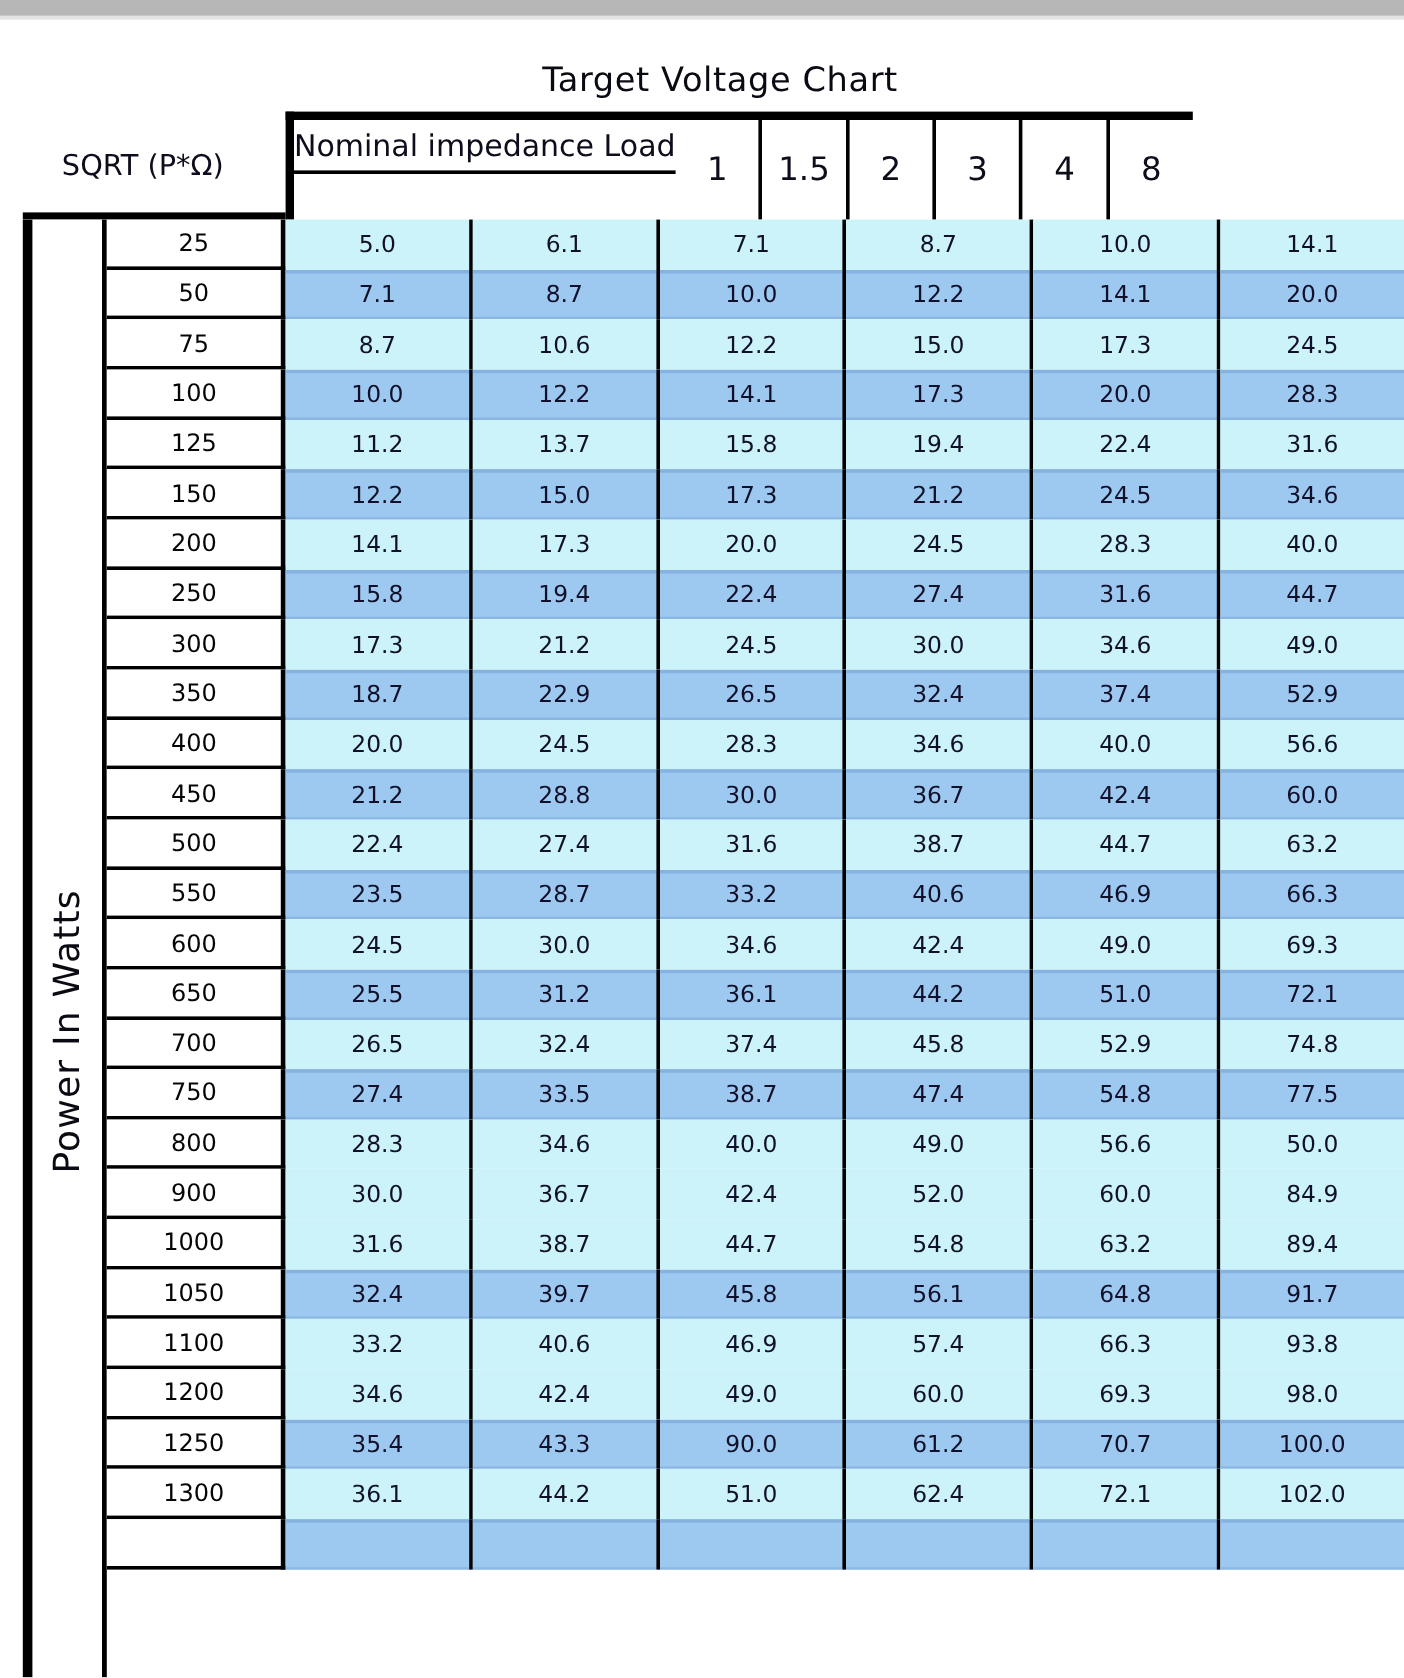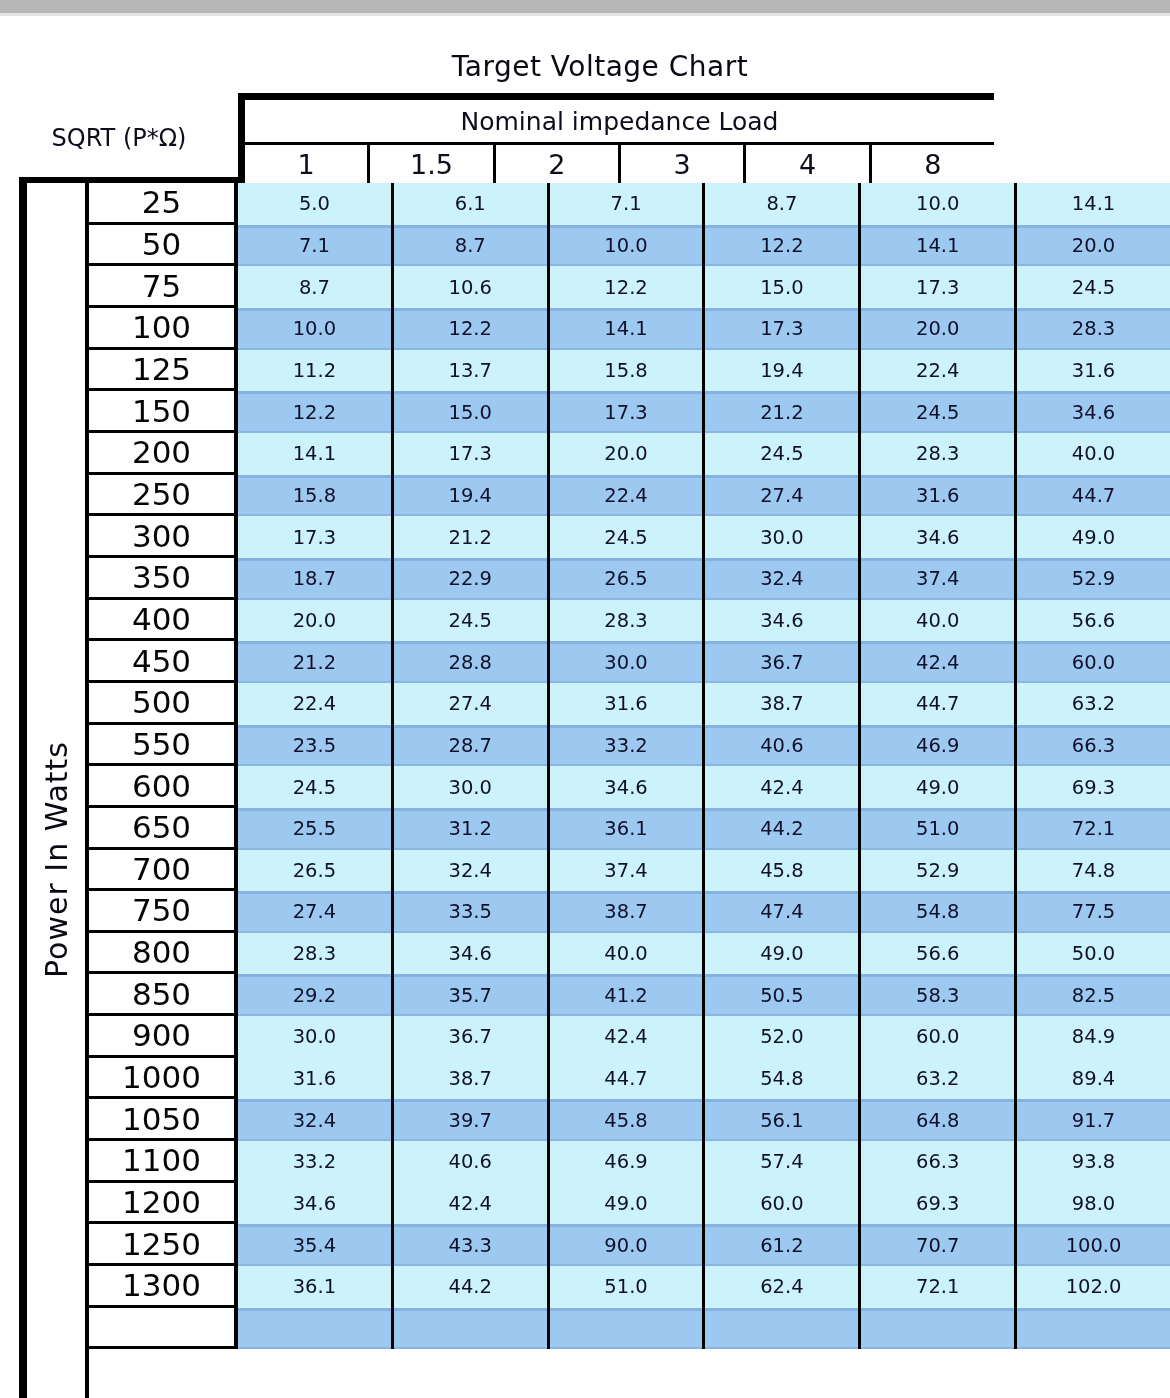--- a/index.html
+++ b/index.html
@@ -22,21 +22,21 @@
   }
   .corner-label{
     position:absolute;left:0;top:98px;width:238px;height:80px;
     display:flex;align-items:center;justify-content:center;
     font-size:24px;
     text-align:right;
   }
   .header-block{
     position:absolute;left:238px;top:93px;width:756px;height:90px;
     box-sizing:border-box;border-top:7px solid #000;border-left:7px solid #000;
-    display:flex;flex-direction:column;background:#fff;justify-content:center;
+    display:flex;flex-direction:row;background:#fff;justify-content:center;
   }
   .group-label{
     height:42px;border-bottom:3px solid #000;
     display:flex;align-items:center;justify-content:center;
     font-size:25px;
   }
   .imp-row{flex:1;display:flex;}
   .imp-cell{
     flex:1;display:flex;align-items:center;justify-content:center;
     font-size:27px;border-right:3px solid #000;
@@ -57,21 +57,21 @@
     font-size:30px;letter-spacing:1px;white-space:nowrap;color:#0a0a12;
   }
   .data-area{
     position:absolute;left:89px;top:183px;width:1081px;
   }
   .t-row{display:flex;height:41.66px;box-sizing:border-box;}
   .watts-cell{
     width:149px;box-sizing:border-box;flex:none;
     border-right:4px solid #000;border-bottom:3px solid #000;
     background:#fff;display:flex;align-items:center;justify-content:center;
-    font-size:31px;color:#050508;
+    font-size:20px;color:#050508;
   }
   .val-cell{
     flex:1;display:flex;align-items:center;justify-content:center;
     font-size:19.5px;border-right:3px solid #000;box-sizing:border-box;
     color:#10102a;
   }
   .val-cell:last-child{border-right:none;}
   .t-row.cyan .val-cell{background:#cbf3f9;}
   .t-row.blue .val-cell{
     background:#9dc8f0;
@@ -271,29 +271,20 @@
       </div>
       <div class="t-row cyan">
         <div class="watts-cell">800</div>
         <div class="val-cell">28.3</div>
         <div class="val-cell">34.6</div>
         <div class="val-cell">40.0</div>
         <div class="val-cell">49.0</div>
         <div class="val-cell">56.6</div>
         <div class="val-cell">50.0</div>
       </div>
-      <div class="t-row blue">
-        <div class="watts-cell">850</div>
-        <div class="val-cell">29.2</div>
-        <div class="val-cell">35.7</div>
-        <div class="val-cell">41.2</div>
-        <div class="val-cell">50.5</div>
-        <div class="val-cell">58.3</div>
-        <div class="val-cell">82.5</div>
-      </div>
       <div class="t-row cyan">
         <div class="watts-cell">900</div>
         <div class="val-cell">30.0</div>
         <div class="val-cell">36.7</div>
         <div class="val-cell">42.4</div>
         <div class="val-cell">52.0</div>
         <div class="val-cell">60.0</div>
         <div class="val-cell">84.9</div>
       </div>
       <div class="t-row cyan">

